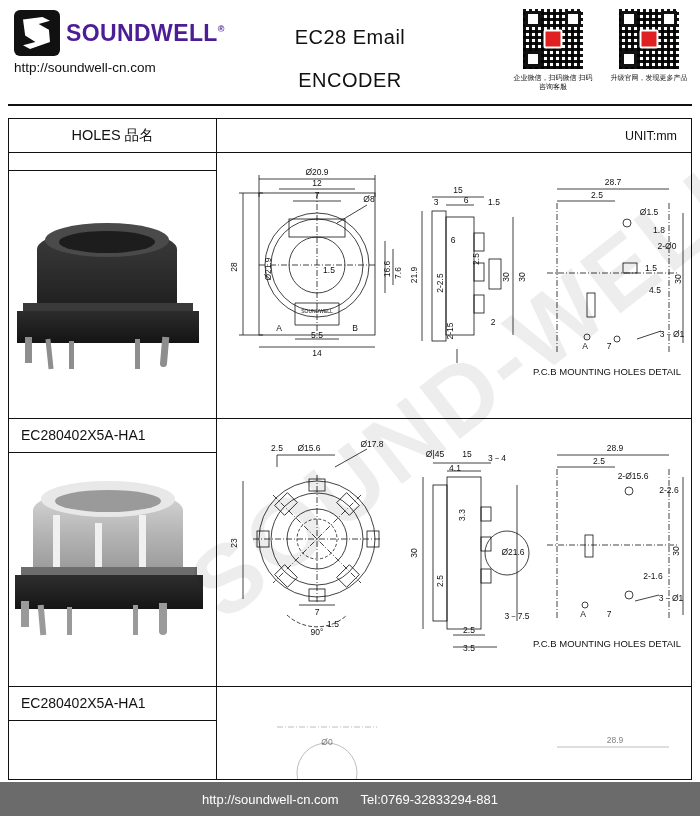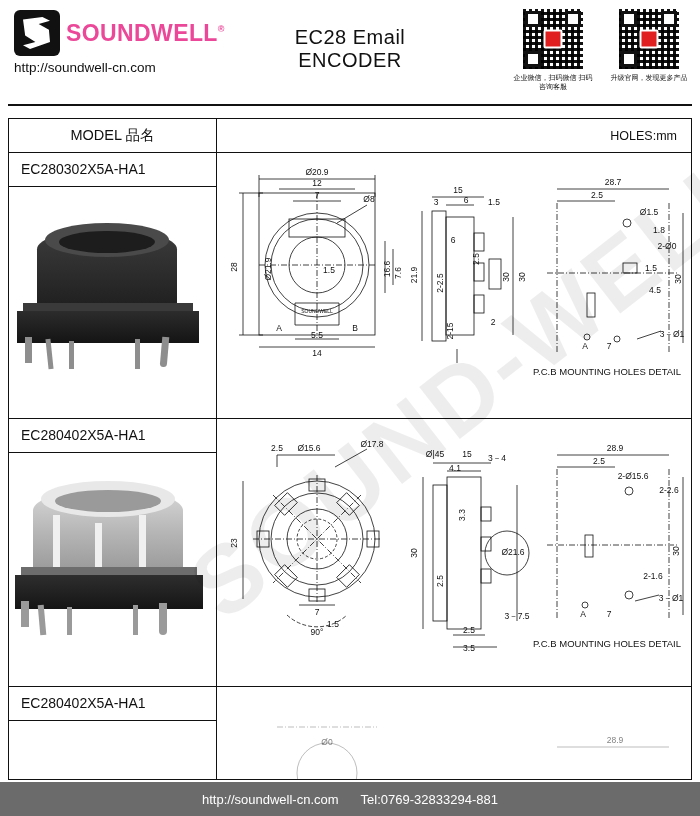--- a/index.html
+++ b/index.html
@@ -33,37 +33,37 @@
   }
   .logo-mark:before {
     content:"";
     position:absolute; left:9px; top:7px;
     width:27px; height:32px;
     background:#fff;
     clip-path: polygon(0% 8%, 72% 0%, 100% 12%, 58% 22%, 96% 40%, 100% 78%, 26% 100%, 0% 88%, 46% 78%, 8% 58%);
   }
   .logo-word {
     font-size:23px; font-weight:bold; letter-spacing:0.4px;
-    color:#ec4899;
+    color:#4c1d95;
     font-family:"Liberation Sans", sans-serif;
   }
   .logo-reg { font-size:9px; vertical-align:super; }
   .logo-url {
     margin-top:4px;
     font-size:13.5px;
     color:#111;
   }
 
   .title-block {
     position:absolute; left:0; right:0; top:26px;
     text-align:center;
     pointer-events:none;
   }
   .title-main { font-size:20px; letter-spacing:0.5px; }
-  .title-sub  { font-size:20px; letter-spacing:0.5px; margin-top:0; }
+  .title-sub  { font-size:20px; letter-spacing:0.5px; margin-top:20px; }
 
   .qr-block {
     position:absolute; right:10px; top:8px;
     display:flex; gap:14px;
   }
   .qr-item { text-align:center; width:82px; }
   .qr-code {
     width:62px; height:62px;
     margin:0 auto;
     background:
@@ -274,29 +274,28 @@
       <div class="qr-cap">升级官网，发现更多产品</div>
     </div>
   </div>
 
   <div class="header-rule"></div>
 </div>
 
 <div class="table">
 
   <div class="thead">
-    <div class="th-model">MODEL 品名</div>
+    <div class="th-model">HOLES 品名</div>
     <div class="th-dim">
-      <span class="th-unit">HOLES:mm</span>
+      <span class="th-unit">UNIT:mm</span>
     </div>
   </div>
 
   <div class="row r1">
     <div class="cell-model">
-      <div class="model-name">EC280302X5A-HA1</div>
       <div class="model-sep"></div>
       <div class="photo">
         <div class="enc1-body"></div>
         <div class="enc1-top"></div>
         <div class="enc1-hole"></div>
         <div class="enc1-base2"></div>
         <div class="enc1-base"></div>
         <span class="pin p5"></span>
           <span class="pin p1"></span>
           <span class="pin p2"></span>

